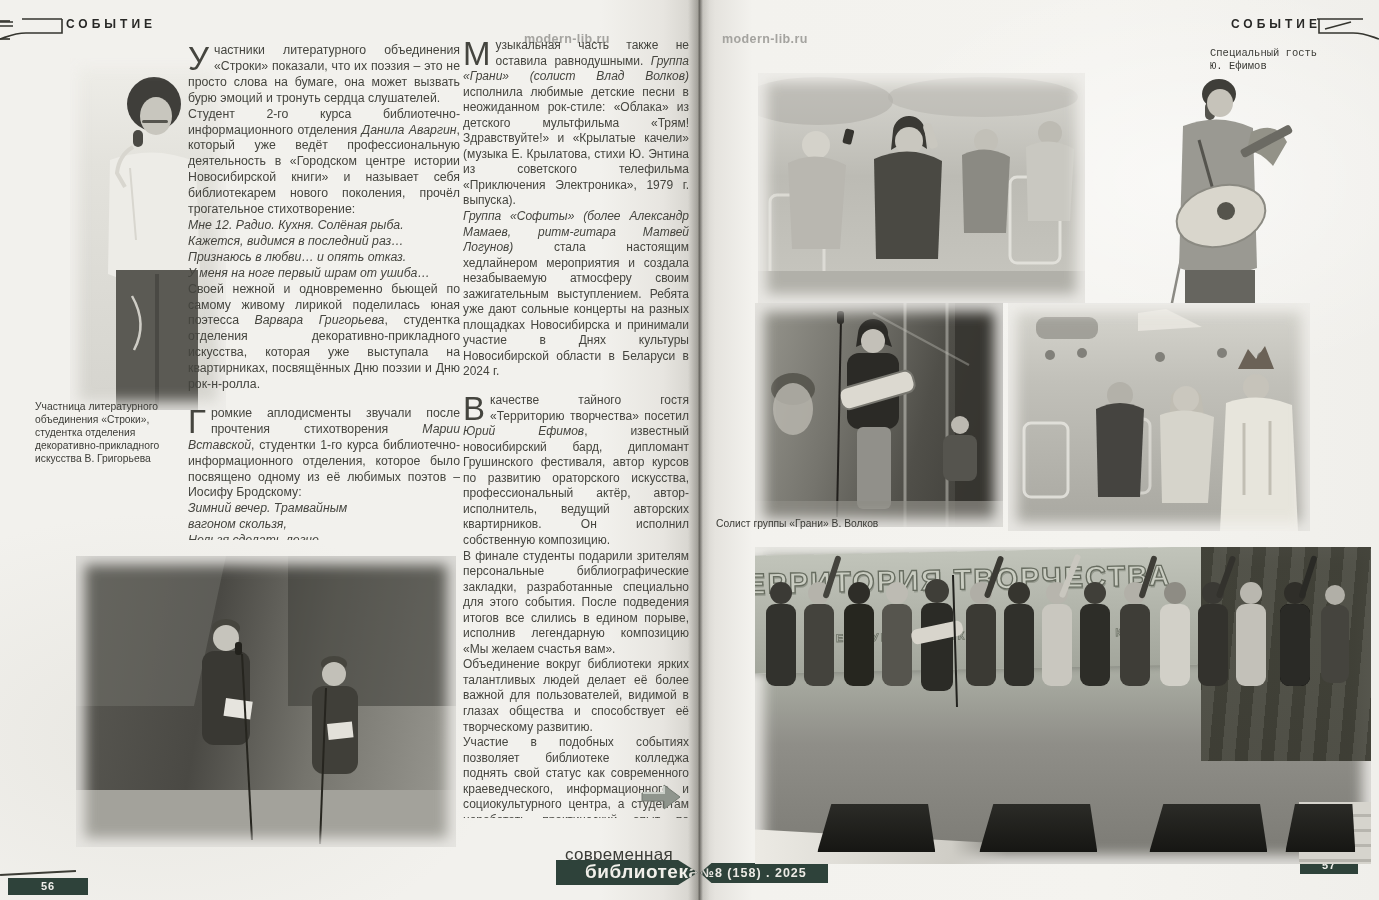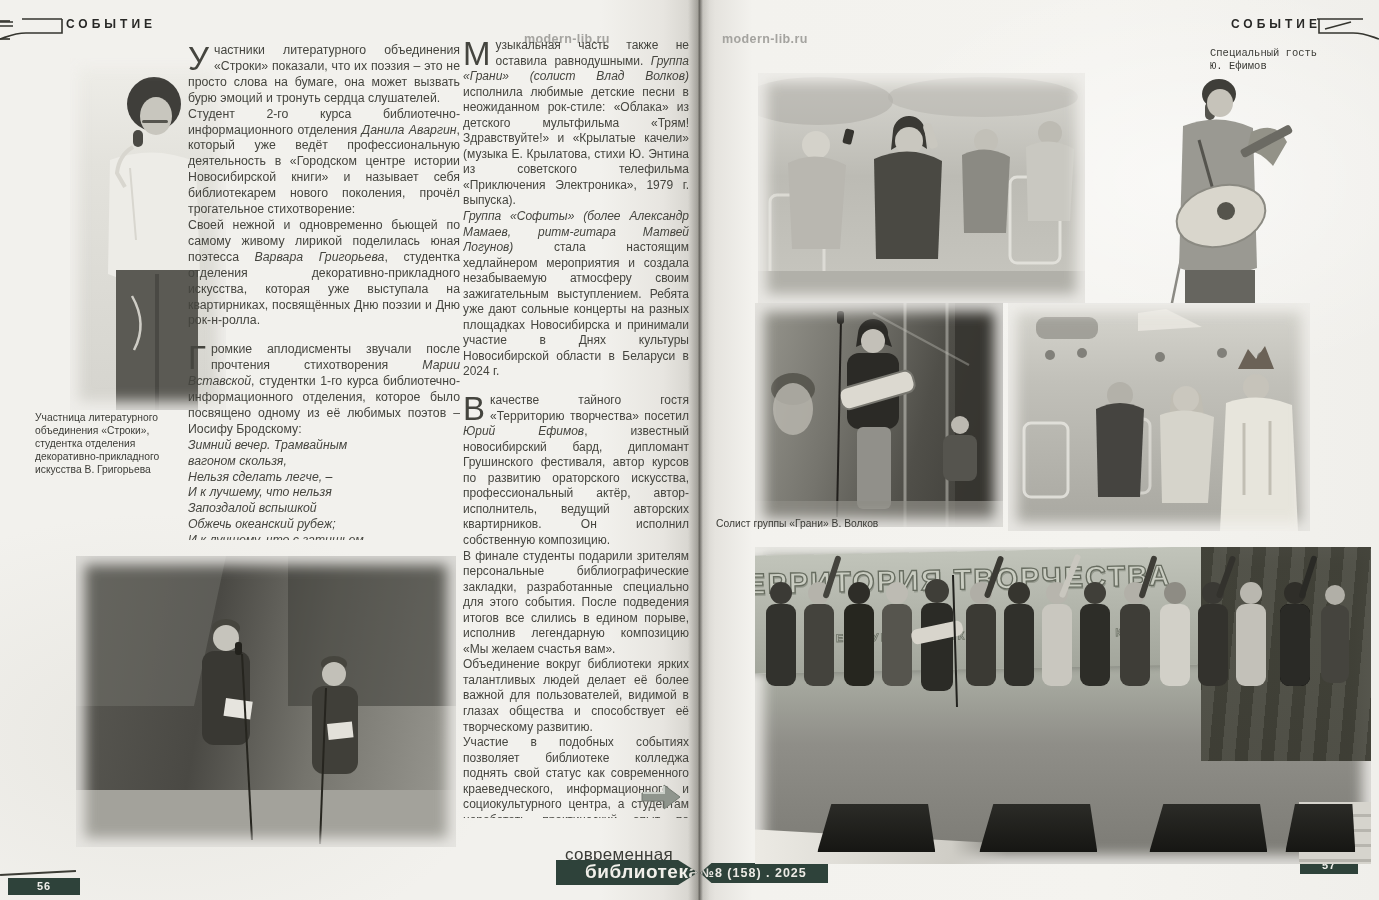--- a/index.html
+++ b/index.html
@@ -32,21 +32,21 @@
 
   .col{position:absolute;color:#45453f;text-align:justify;overflow:hidden;}
   .col1{left:188px;top:43px;width:272px;height:497px;font-size:12.3px;line-height:15.9px;}
   .col2{left:463px;top:38px;width:226px;height:780px;font-size:12px;line-height:15.55px;}
   .para{margin:0;}
   .para.gap{margin-top:13px;}
   .poem{font-style:italic;text-align:left;}
   .dropcap{float:left;font-size:33px;line-height:27px;padding:2px 5px 0 0;color:#45453f;}
 
   .cap{position:absolute;font-size:10.3px;line-height:13px;color:#3b3b36;}
-  .cap-portrait{left:35px;top:400px;width:158px;margin-top:11px;}
+  .cap-portrait{left:35px;top:400px;width:158px;}
   .cap-duo{left:37px;top:836px;width:640px;}
   .cap-guest{left:512px;top:47px;width:130px;font-size:10.5px;font-family:Liberation Mono, monospace;}
   .cap-soloist{left:18px;top:517px;width:270px;}
 
   .photo{position:absolute;overflow:hidden;}
   .photo::after{content:"";position:absolute;inset:0;pointer-events:none;
     box-shadow:inset 0 0 13px 9px rgba(242,241,237,.85);}
   .portrait{left:30px;top:42px;width:156px;height:352px;
     background:linear-gradient(180deg,#efeee9 0%,#e3e2dc 30%,#d5d4ce 100%);}
   .duo{left:36px;top:540px;width:380px;height:291px;
@@ -80,21 +80,21 @@
     clip-path:polygon(9% 0,91% 0,100% 100%,0 100%);transform:skewX(-4deg);}
   .spk1{left:64px;} .spk2{left:226px;} .spk3{left:396px;} .spk4{left:532px;width:70px;}
   .floor{position:absolute;left:0;bottom:0;width:252px;height:48px;z-index:2;
     background:linear-gradient(90deg,#eceae4,#cfcdc6 78%,rgba(207,205,198,0));
     clip-path:polygon(0 28%,100% 58%,100% 100%,0 100%);}
   .steps{position:absolute;right:0;bottom:0;width:72px;height:62px;z-index:2;
     background:repeating-linear-gradient(180deg,#d6d4cd 0 12px,#b7b5ae 12px 15px);}
 
   .pagenum{position:absolute;height:17px;background:#2e423a;color:#f0efeb;
     font-size:11px;font-weight:bold;text-align:center;line-height:17px;letter-spacing:1px;}
-  .pn-l{left:8px;top:878px;width:72px;}
+  .pn-l{left:8px;top:878px;width:80px;}
   .pn-l::before{content:"";position:absolute;left:-8px;top:-6px;width:76px;height:2px;background:#3c3c35;transform:rotate(-3deg);}
   .pn-r{left:602px;top:857px;width:58px;}
   .pn-r::after{content:"";position:absolute;right:-10px;top:-6px;width:78px;height:2px;background:#3c3c35;transform:rotate(3deg);}
 
   .logo-top{position:absolute;left:556px;top:845px;width:126px;text-align:center;
     font-size:17px;color:#3c3c37;letter-spacing:.3px;}
   .logo-bar{position:absolute;left:556px;top:860px;width:142px;height:25px;box-sizing:border-box;
     background:#2e423a;color:#f1f0ea;font-size:19px;font-weight:bold;line-height:24px;
     padding-left:29px;letter-spacing:.5px;
     clip-path:polygon(0 0,86% 0,100% 50%,86% 100%,0 100%);}
@@ -131,20 +131,21 @@
       <rect x="46" y="212" width="82" height="140" fill="#5b5a54"></rect>
       <path d="M62 238 q16 28 2 54" stroke="#cfcdc6" stroke-width="2.5" fill="none"></path>
       <rect x="85" y="216" width="4" height="136" fill="#4a4944"></rect>
     </svg>
   </figure>
   <div class="cap cap-portrait">Участница литературного объединения «Строки», студентка отделения декоративно-прикладного искусства В. Григорьева</div>
 
   <div class="col col1">
       <p class="para"><span class="dropcap">У</span><span>частники литературного объединения «Строки» показали, что их поэзия – это не просто слова на бумаге, она может вызвать бурю эмоций и тронуть сердца слушателей.</span></p>
       <p class="para"><span>Студент 2-го курса библиотечно-информационного отделения </span><i>Данила Аваргин</i><span>, который уже ведёт профессиональную деятельность в «Городском центре истории Новосибирской книги» и называет себя библиотекарем нового поколения, прочёл трогательное стихотворение:</span></p>
+      <p class="para poem">Мне 12. Радио. Кухня. Солёная рыба.<br>Кажется, видимся в последний раз…<br>Признаюсь в любви… и опять отказ.<br>У меня на ноге первый шрам от ушиба…</p>
       <p class="para"><span>Своей нежной и одновременно бьющей по самому живому лирикой поделилась юная поэтесса </span><i>Варвара Григорьева</i><span>, студентка отделения декоративно-прикладного искусства, которая уже выступала на квартирниках, посвящённых Дню поэзии и Дню рок-н-ролла.</span></p>
       <p class="para gap"><span class="dropcap">Г</span><span>ромкие аплодисменты звучали после прочтения стихотворения </span><i>Марии Вставской</i><span>, студентки 1-го курса библиотечно-информационного отделения, которое было посвящено одному из её любимых поэтов – Иосифу Бродскому:</span></p>
       <p class="para poem">Зимний вечер. Трамвайным<br>вагоном скользя,<br>Нельзя сделать легче, –<br>И к лучшему, что нельзя<br>Запоздалой вспышкой<br>Обжечь океанский рубеж;<br>И к лучшему, что с затишьем<br>не провести промеж…</p>
     </div>
   <div class="col col2">
       <p class="para"><span class="dropcap">М</span><span>узыкальная часть также не оставила равнодушными. </span><i>Группа «Грани» (солист Влад Волков)</i><span> исполнила любимые детские песни в неожиданном рок-стиле: «Облака» из детского мультфильма «Трям! Здравствуйте!» и «Крылатые качели» (музыка Е. Крылатова, стихи Ю. Энтина из советского телефильма «Приключения Электроника», 1979 г. выпуска).</span></p>
       <p class="para"><i>Группа «Софиты» (более Александр Мамаев, ритм-гитара Матвей Логунов)</i><span> стала настоящим хедлайнером мероприятия и создала незабываемую атмосферу своим зажигательным выступлением. Ребята уже дают сольные концерты на разных площадках Новосибирска и принимали участие в Днях культуры Новосибирской области в Беларуси в 2024 г.</span></p>
       <p class="para gap"><span class="dropcap">В</span><span>качестве тайного гостя «Территорию творчества» посетил </span><i>Юрий Ефимов</i><span>, известный новосибирский бард, дипломант Грушинского фестиваля, автор курсов по развитию ораторского искусства, профессиональный актёр, автор-исполнитель, ведущий авторских квартирников. Он исполнил собственную композицию.</span></p>
       <p class="para"><span>В финале студенты подарили зрителям персональные библиографические закладки, разработанные специально для этого события. После подведения итогов все слились в едином порыве, исполнив легендарную композицию «Мы желаем счастья вам».</span></p>
       <p class="para"><span>Объединение вокруг библиотеки ярких талантливых людей делает её более важной для пользователей, видимой в глазах общества и способствует её творческому развитию.</span></p>

